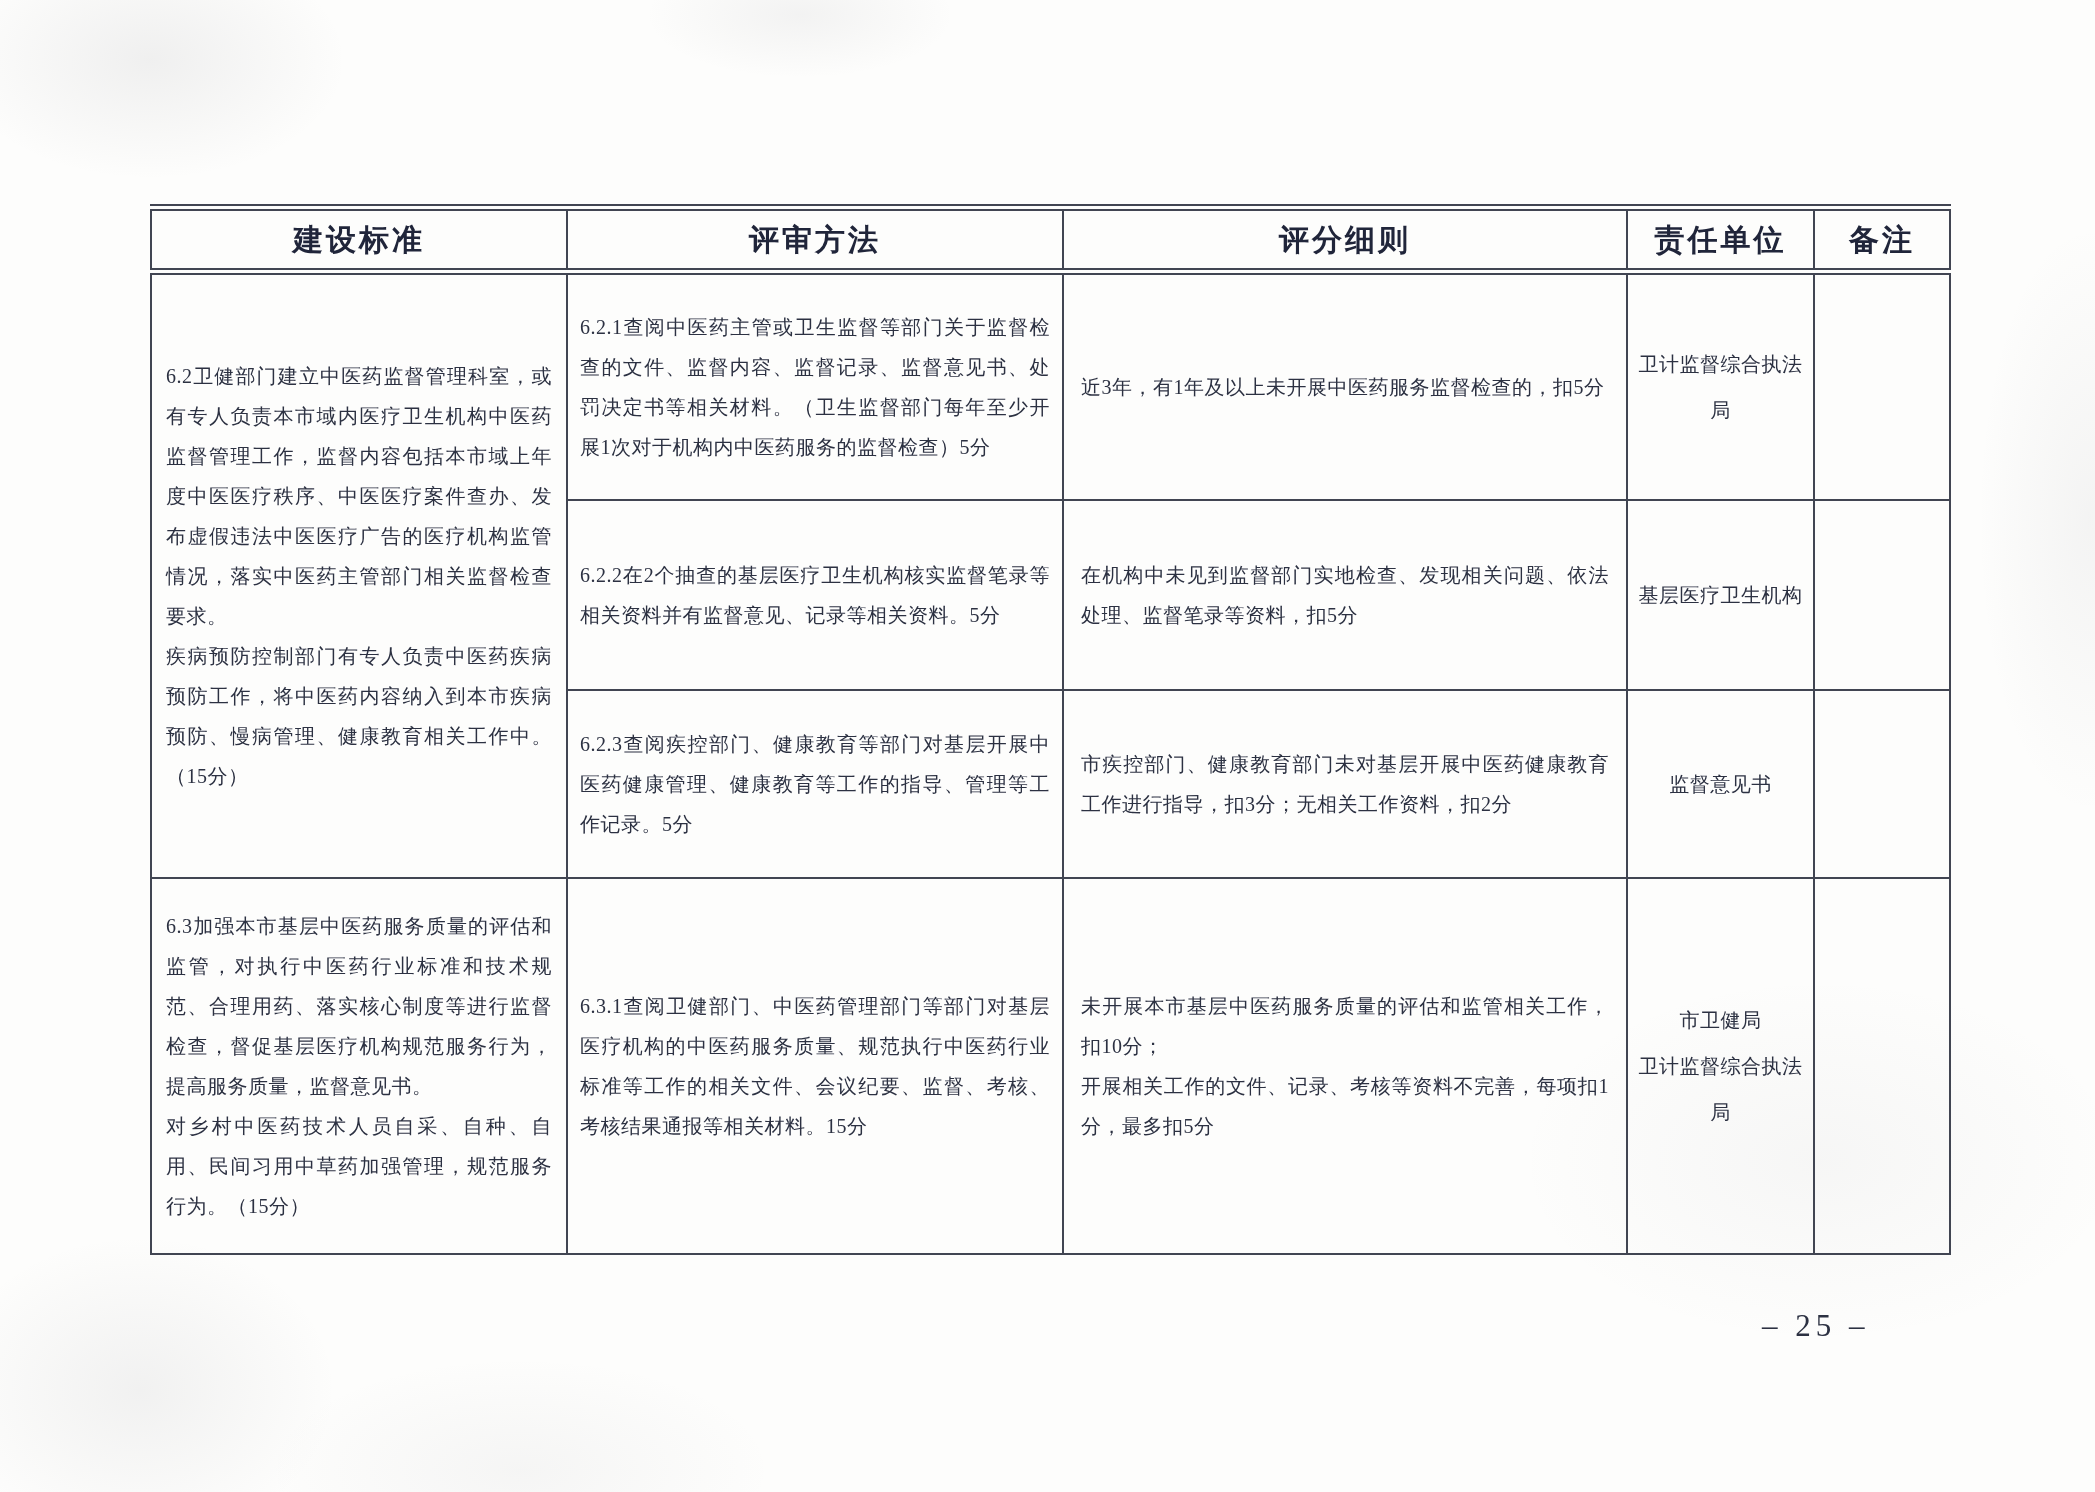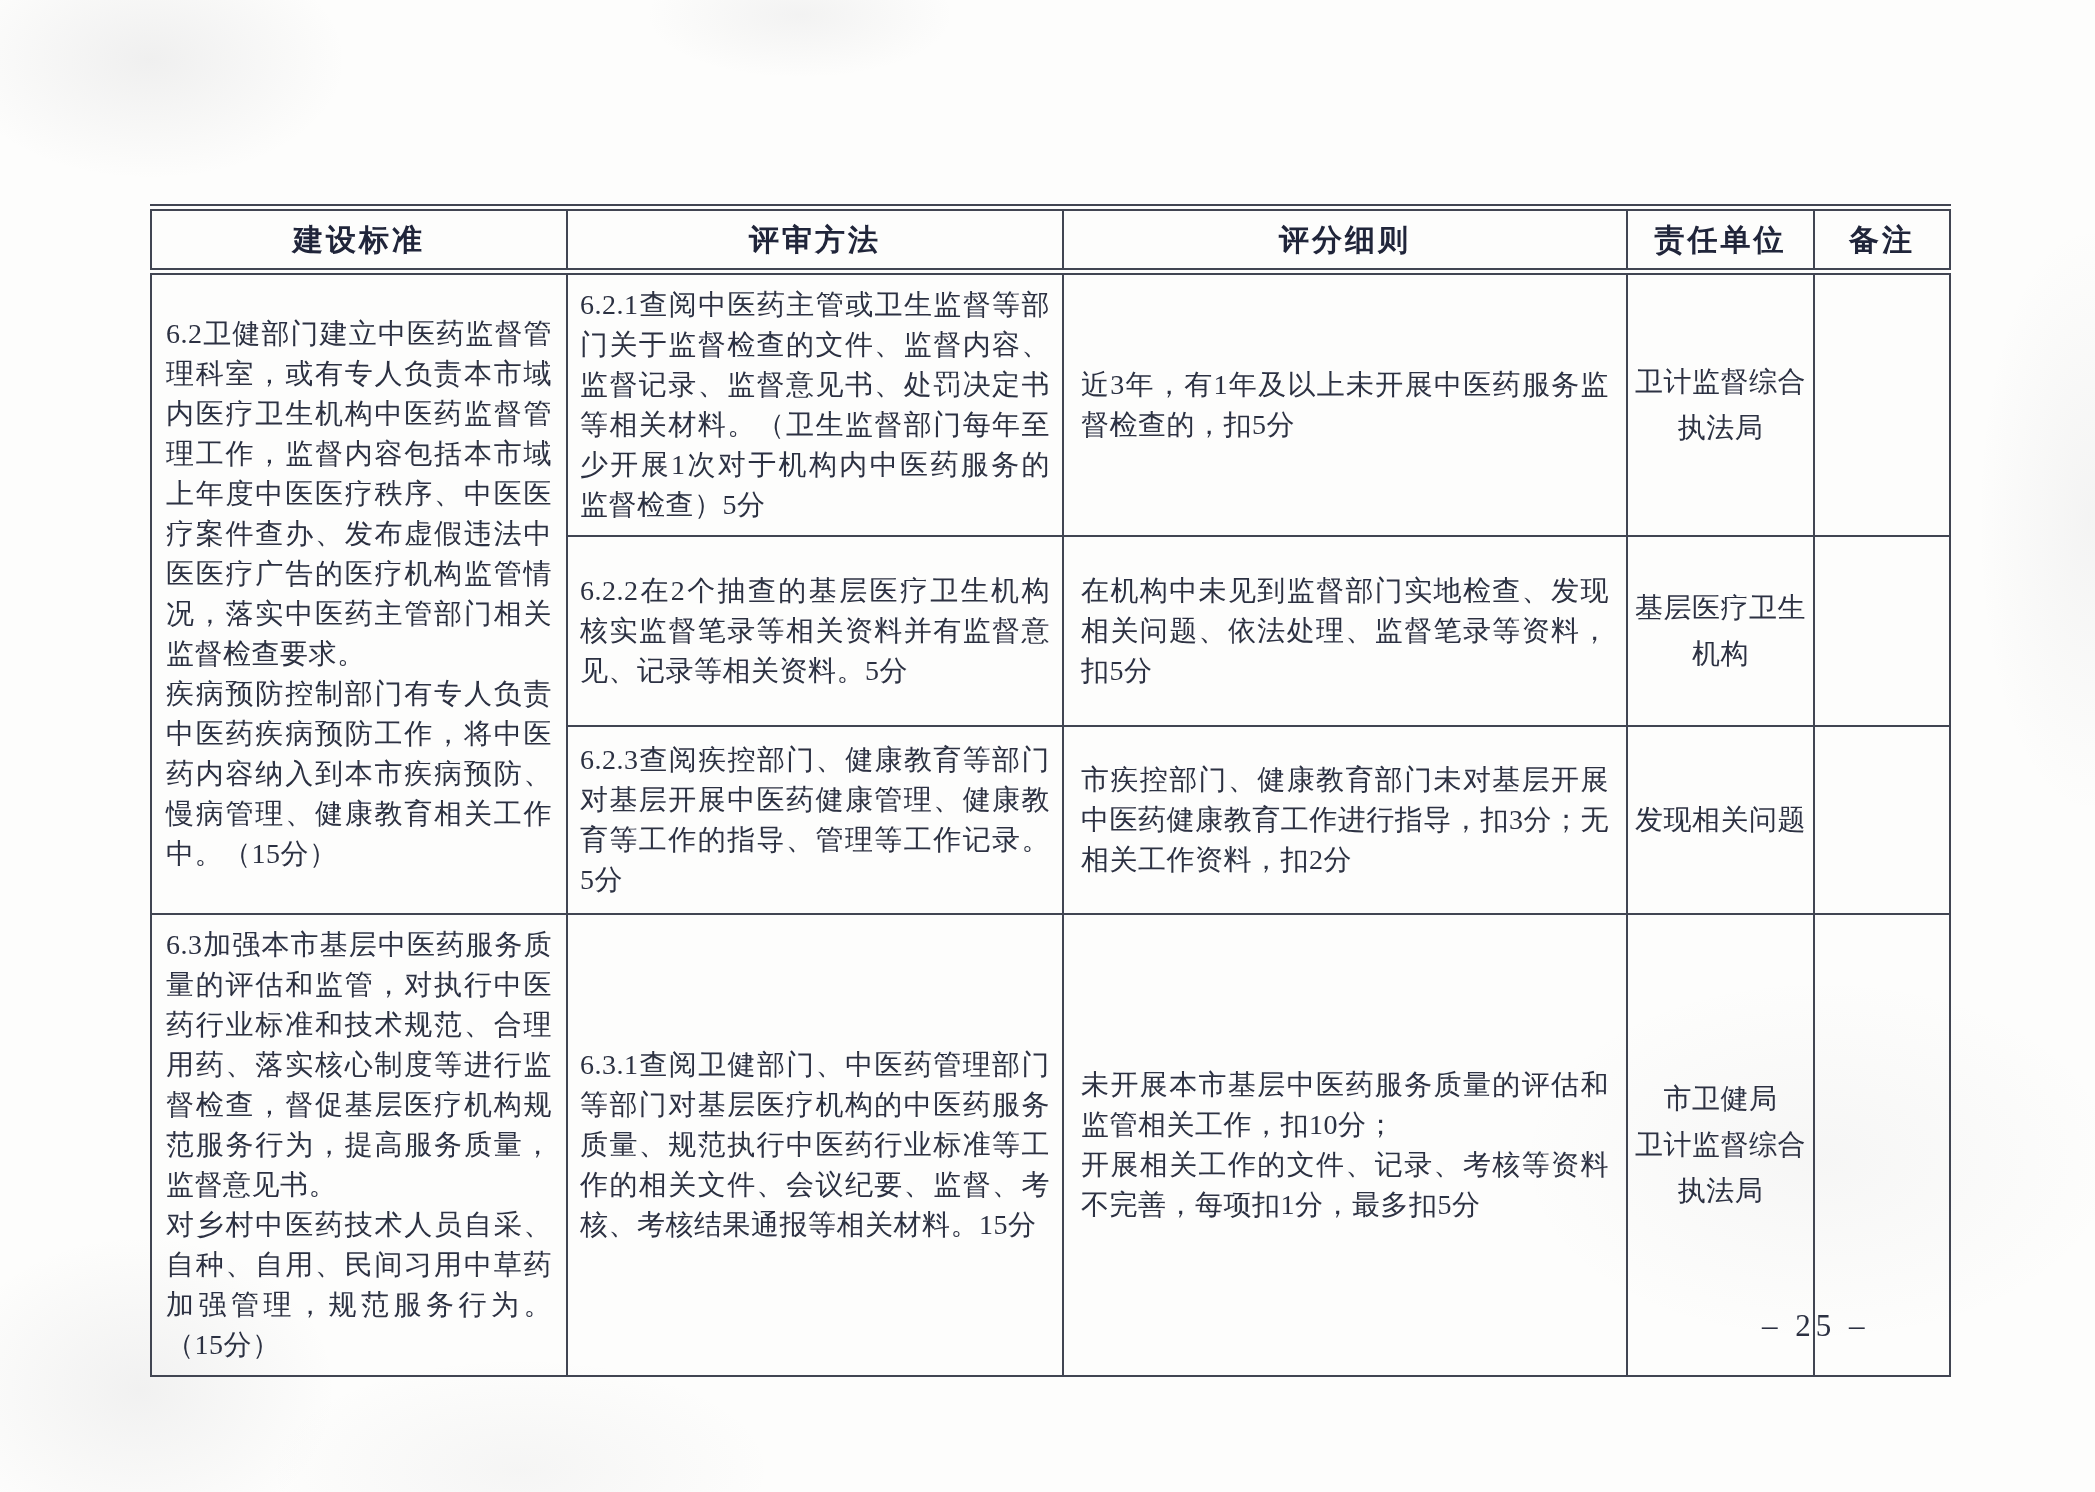--- a/index.html
+++ b/index.html
@@ -24,21 +24,21 @@
     position:absolute;left:150px;top:204px;
     width:1799px;
     border-collapse:collapse;
     table-layout:fixed;
     border:2px solid #414552;
     border-top:7px double #414552;
   }
   .tbl th,.tbl td{
     border:2px solid #414552;
     vertical-align:middle;
-    font-size:28px;
+    font-size:20px;
     line-height:40px;
     letter-spacing:0.5px;
     overflow:hidden;
   }
   .tbl th{
     border-bottom:7px double #414552;
     font-size:30px;
     font-weight:bold;
     letter-spacing:3px;
     color:#20253a;
@@ -117,21 +117,21 @@
       </tr>
       <tr class="r2">
         <td class="method">6.2.2在2个抽查的基层医疗卫生机构核实监督笔录等相关资料并有监督意见、记录等相关资料。5分</td>
         <td class="rule">在机构中未见到监督部门实地检查、发现相关问题、依法处理、监督笔录等资料，扣5分</td>
         <td class="unit">基层医疗卫生机构</td>
         <td class="remark"></td>
       </tr>
       <tr class="r3">
         <td class="method">6.2.3查阅疾控部门、健康教育等部门对基层开展中医药健康管理、健康教育等工作的指导、管理等工作记录。5分</td>
         <td class="rule">市疾控部门、健康教育部门未对基层开展中医药健康教育工作进行指导，扣3分；无相关工作资料，扣2分</td>
-        <td class="unit">发现相关问题</td>
+        <td class="unit">监督意见书</td>
         <td class="remark"></td>
       </tr>
       <tr class="r4">
         <td class="standard">6.3加强本市基层中医药服务质量的评估和监管，对执行中医药行业标准和技术规范、合理用药、落实核心制度等进行监督检查，督促基层医疗机构规范服务行为，提高服务质量，监督意见书。
 对乡村中医药技术人员自采、自种、自用、民间习用中草药加强管理，规范服务行为。（15分）</td>
         <td class="method">6.3.1查阅卫健部门、中医药管理部门等部门对基层医疗机构的中医药服务质量、规范执行中医药行业标准等工作的相关文件、会议纪要、监督、考核、考核结果通报等相关材料。15分</td>
         <td class="rule">未开展本市基层中医药服务质量的评估和监管相关工作，扣10分；
 开展相关工作的文件、记录、考核等资料不完善，每项扣1分，最多扣5分</td>
         <td class="unit">市卫健局
 卫计监督综合执法局</td>

